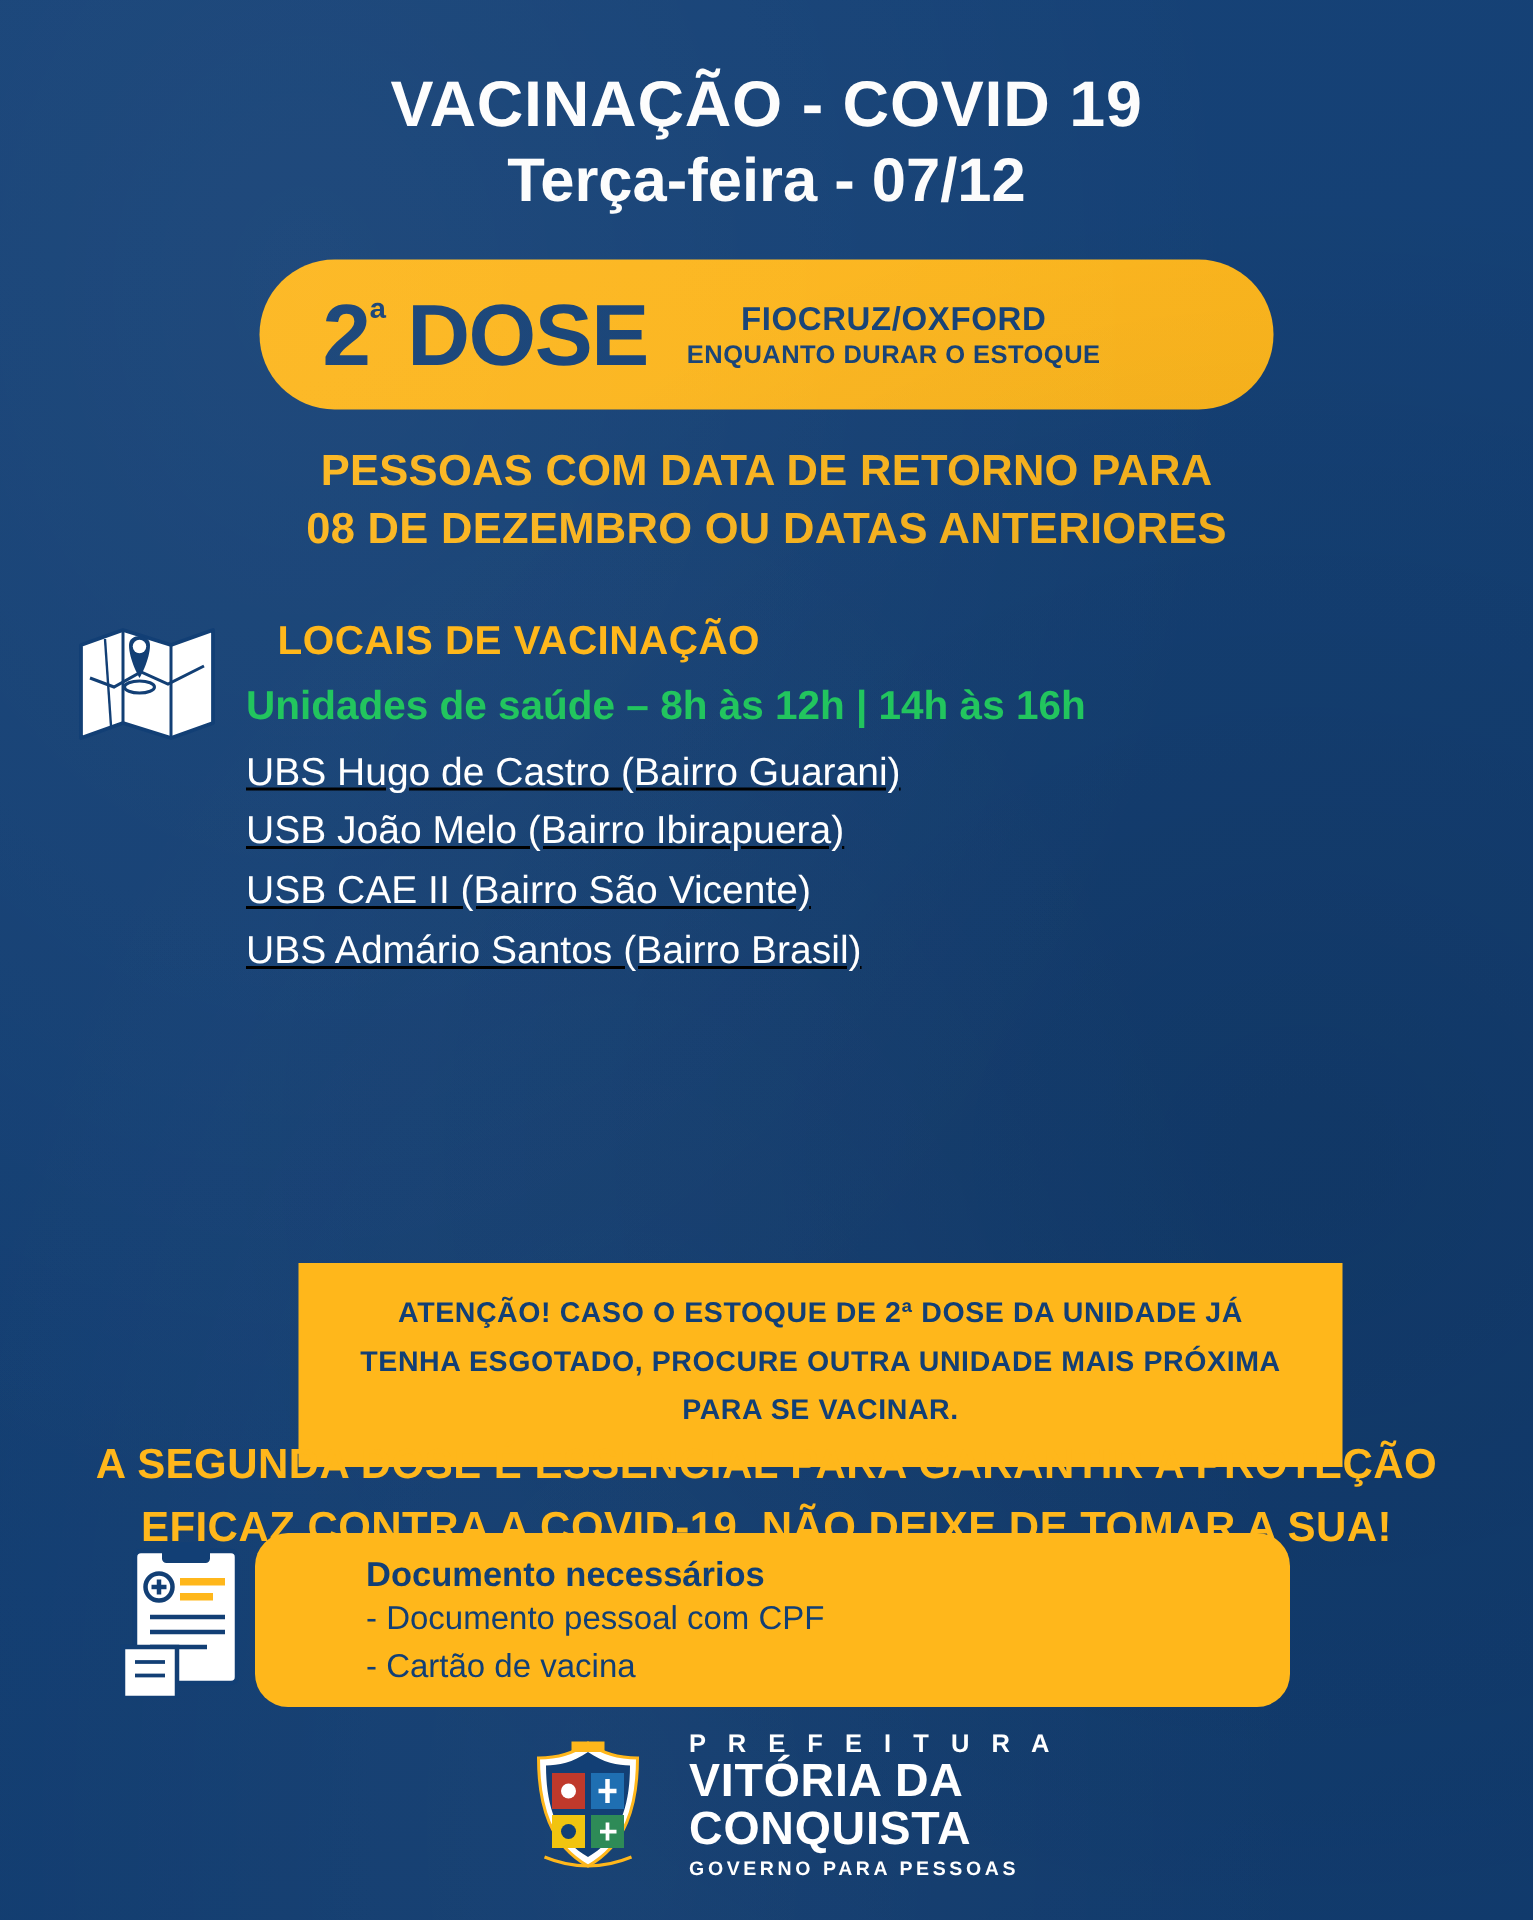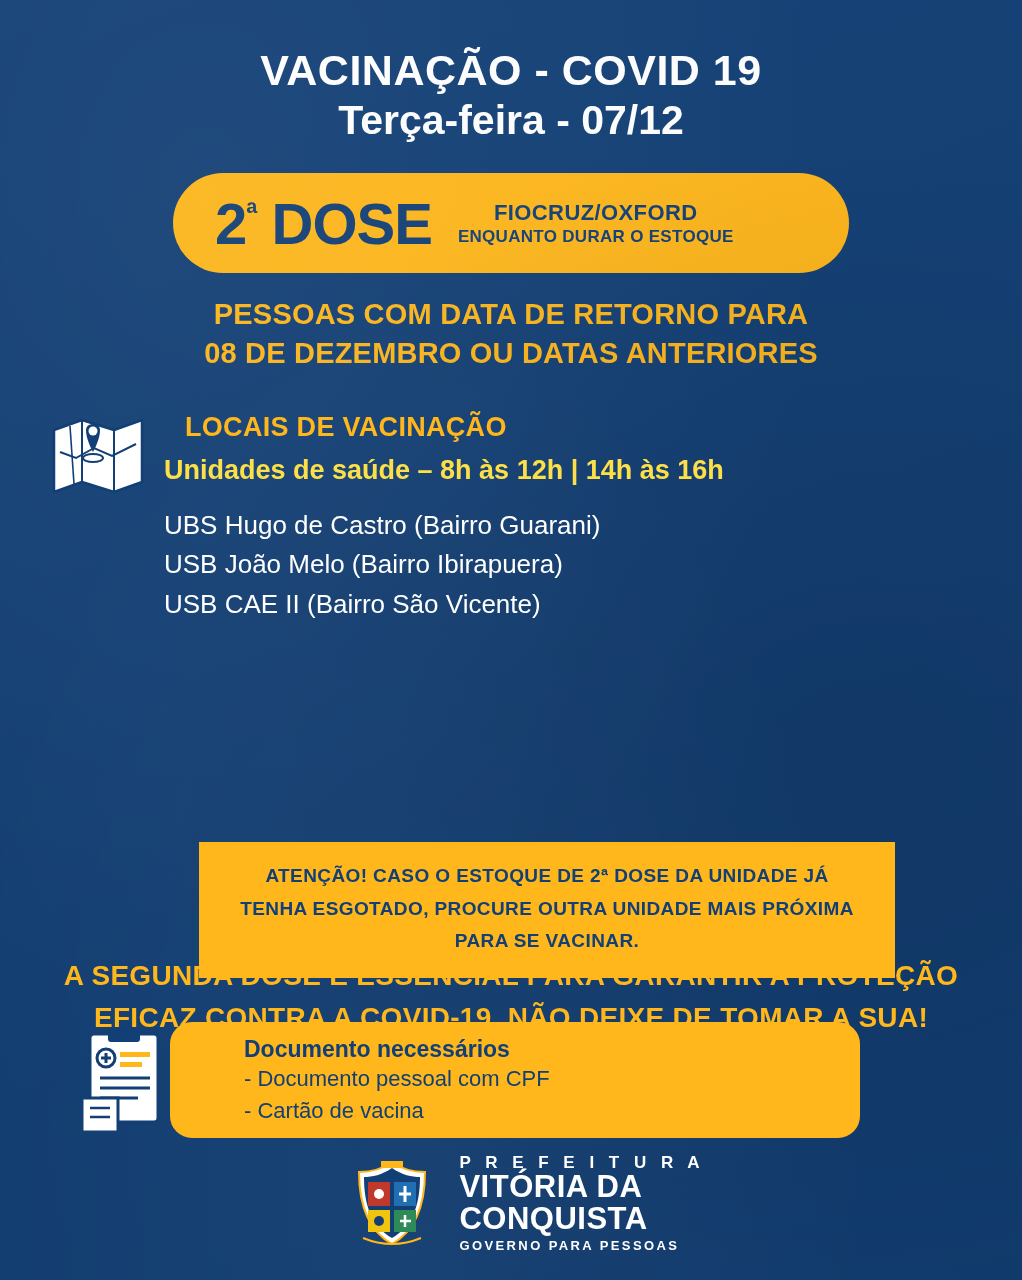--- a/index.html
+++ b/index.html
@@ -104,25 +104,25 @@
   .loc-body { padding-left: 112px; }
   .loc-title {
     color: #ffb71b;
     font-size: 27px;
     font-weight: bold;
     letter-spacing: 0.3px;
     margin-left: 21px;
   }
   .loc-hours {
     margin-top: 12px;
-    color: #fde047;
+    color: #22c55e;
     font-size: 27px;
     font-weight: bold;
   }
-  .loc-list { margin-top: 20px; }
+  .loc-list { margin-top: 9px; text-decoration: underline; }
   .loc-list li {
     list-style: none;
     color: #ffffff;
     font-size: 26px;
     line-height: 1.53;
   }
 
   
   .attention {
     position: absolute;
@@ -252,20 +252,21 @@
       <circle cx="43" cy="17" r="4.5" fill="#ffffff"></circle>
       <ellipse cx="43" cy="44" rx="10" ry="4" fill="none" stroke="#123f75" stroke-width="2"></ellipse>
     </svg>
     <div class="loc-body">
       <div class="loc-title">LOCAIS DE VACINAÇÃO</div>
       <div class="loc-hours">Unidades de saúde – 8h às 12h | 14h às 16h</div>
       <ul class="loc-list">
         <li>UBS Hugo de Castro (Bairro Guarani)</li>
         <li>USB João Melo (Bairro Ibirapuera)</li>
         <li>USB CAE II (Bairro São Vicente)</li>
+        <li>UBS Admário Santos (Bairro Brasil)</li>
       </ul>
     </div>
   </div>
 
   <div class="attention">ATENÇÃO! CASO O ESTOQUE DE 2ª DOSE DA UNIDADE JÁ TENHA ESGOTADO, PROCURE OUTRA UNIDADE MAIS PRÓXIMA PARA SE VACINAR.</div>
 
   <div class="essential">
     <div>A SEGUNDA DOSE É ESSENCIAL PARA GARANTIR A PROTEÇÃO</div>
     <div>EFICAZ CONTRA A COVID-19. NÃO DEIXE DE TOMAR A SUA!</div>
   </div>

